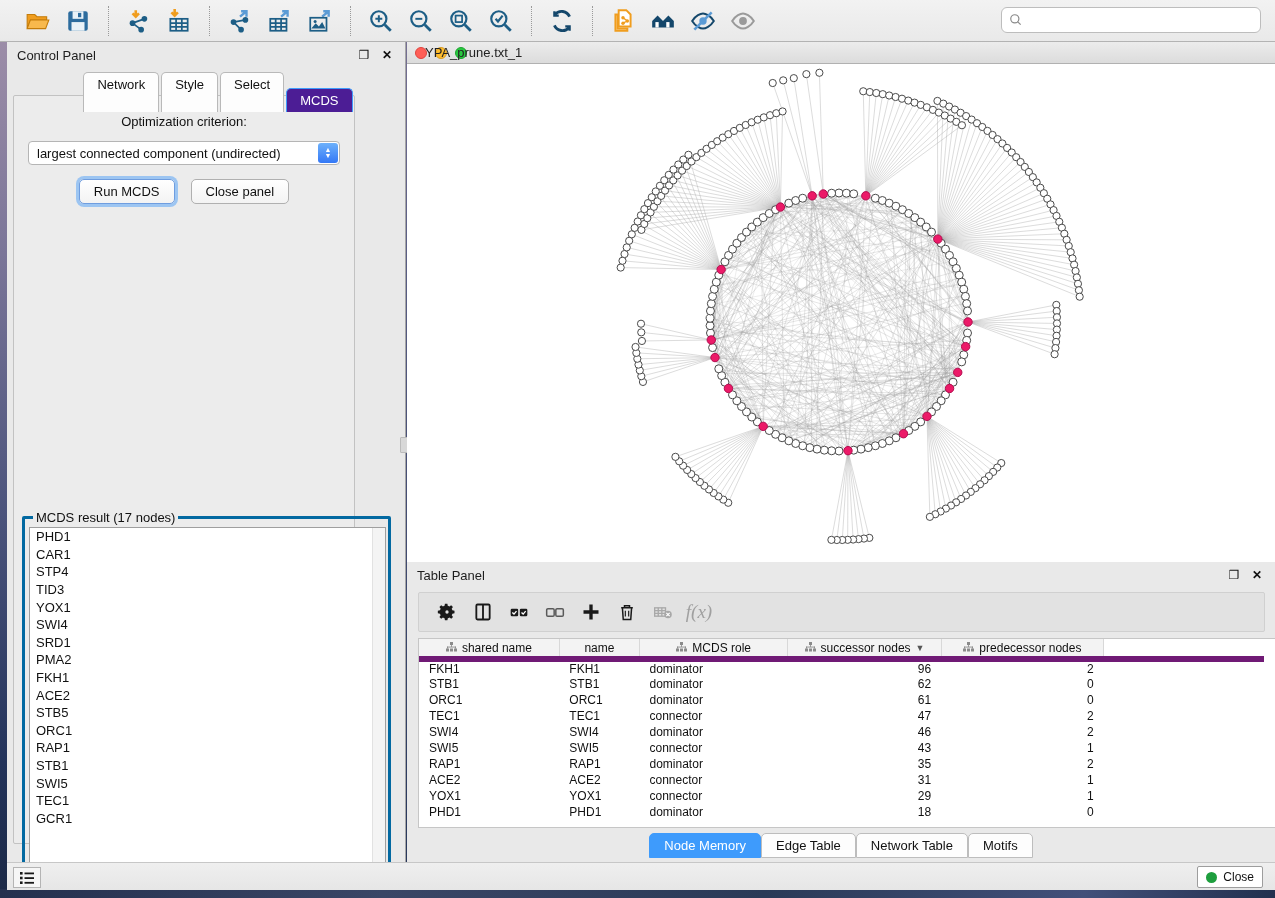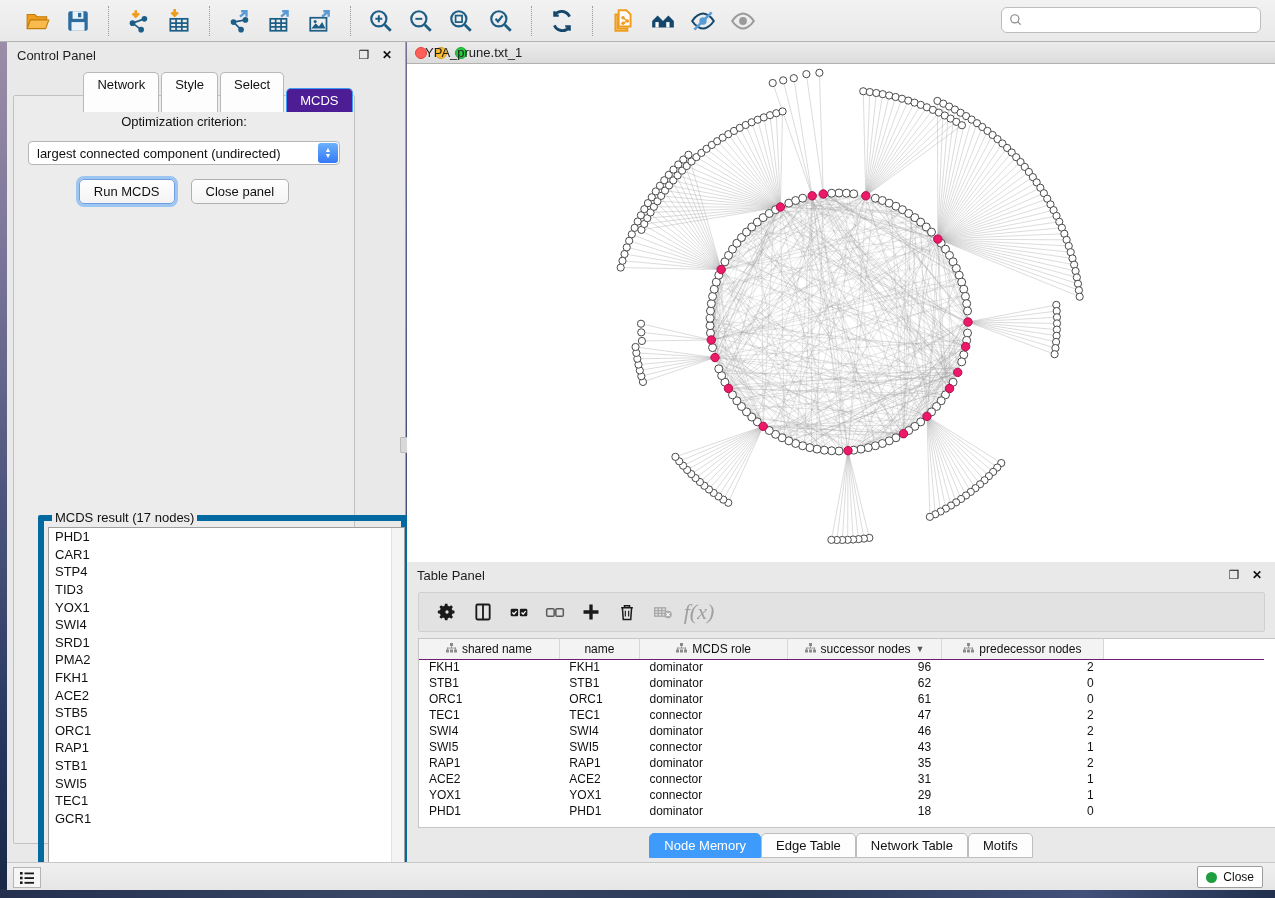--- a/index.html
+++ b/index.html
@@ -29,21 +29,21 @@
   #cp-tabs { position:absolute; left:12px; top:30px; width:100%; display:flex; justify-content:center; z-index:2; }
   .cp-tab { padding:4px 13px; font-size:13px; background:#fdfdfd; border:1px solid #b9b9b9; border-bottom:none; border-radius:5px 5px 0 0; margin:0 1px; color:#111; }
   .cp-tab.active { background:#4c1d95; color:#fff; border-color:#3e9bfc;margin-top:16px; }
   #cp-content { position:absolute; left:6px; top:53px; width:342px; height:749px; background:#ececec; border:1px solid #c2c2c2; border-radius:2px; }
   #opt-label { text-align:center; margin-top:18px; font-size:13px; color:#111; }
   #opt-select { margin:12px auto 0; width:312px; height:24px; background:#fff; border:1px solid #b5b5b5; border-radius:4px; display:flex; align-items:center; font-size:13px; padding-left:8px; position:relative; color:#111; }
   #opt-select .stepper { position:absolute; right:1px; top:1px; width:20px; height:20px; background:linear-gradient(#6db1fb,#3478f6); border-radius:3px; display:flex; flex-direction:column; align-items:center; justify-content:center; color:#fff; font-size:7px; line-height:6px; }
   #cp-buttons { display:flex; justify-content:center; gap:16px; margin-top:14px; }
   .mac-btn { background:linear-gradient(#ffffff,#f3f3f3); border:1px solid #b0b0b0; border-radius:5px; font-size:13px; padding:4px 14px; color:#111; }
   .mac-btn.focused { box-shadow:0 0 0 3px #9cc5f2; border-color:#6f9ddf; }
-  #mcds-result { position:absolute; left:24px; top:414px; width:369px; height:369px; border:6px solid #0369a1; border-radius:2px; }
+  #mcds-result { position:absolute; left:8px; top:414px; width:369px; height:369px; border:3px solid #0369a1; border-radius:2px; }
   #mcds-result legend { font-size:13px; color:#111; margin-left:8px; padding:0 3px; }
   #mcds-list { position:absolute; left:4px; top:2px; width:357px; height:352px; background:#fff; border:1px solid #9f9f9f; overflow:hidden; }
   #mcds-list .scrolltrack { position:absolute; right:0; top:0; width:13px; height:100%; background:#f4f4f4; border-left:1px solid #e2e2e2; }
   .mcds-item { font-size:13px; color:#111; padding:1.3px 6px; }
 
   
   #net-titlebar { position:absolute; left:407px; top:42px; width:868px; height:22px; background:linear-gradient(#ececec,#dcdcdc); border-bottom:1px solid #b1b1b1; display:flex; align-items:center; }
   .tl { width:12px; height:12px; border-radius:50%; margin-left:8px; }
   .tl.red{background:#ff5f57;border:1px solid #e0443e;}
   .tl.yellow{background:#febc2e;border:1px solid #d89c22;}
@@ -51,21 +51,21 @@
   #net-title { position:absolute; left:18px; width:100%; text-align:left; font-size:13px; color:#222; }
   #net-view { position:absolute; left:407px; top:64px; width:868px; height:498px; background:#fff; }
 
   
   #table-panel { position:absolute; left:407px; top:562px; width:868px; height:300px; background:#e9e9e9; }
   #tp-toolbar { margin:4px 10px 0 11px; height:40px; background:#e2e2e2; border:1px solid #d0d0d0; border-radius:2px; display:flex; align-items:center; padding-left:10px; }
   .tp-icon { width:36px; height:32px; display:flex; align-items:center; justify-content:center; }
   .tp-icon svg { width:20px; height:20px; }
   #tp-table { position:absolute; left:11px; top:76px; width:1252px; height:190px; background:#fff; border:1px solid #c6c6c6; overflow:hidden; }
   #tbl { border-collapse:collapse; table-layout:fixed; font-size:12px; width:845px; }
-  #tbl th { background:#f3f3f3; border-right:1px solid #d8d8d8; border-bottom:1px solid #701a75; font-weight:normal; height:20px; color:#111; position:relative; }
+  #tbl th { background:#f3f3f3; border-right:1px solid #d8d8d8; border-bottom:6px solid #701a75; font-weight:normal; height:20px; color:#111; position:relative; }
   #tbl th .hwrap{ display:flex; align-items:center; justify-content:center; gap:5px; }
   #tbl td { height:16px; padding:0 10px; color:#111; white-space:nowrap; overflow:hidden; }
   #tbl td.num { text-align:right; }
   .sort-chev { font-size:9px; color:#555; }
   #tp-tabs { position:absolute; left:0; bottom:4px; width:100%; display:flex; justify-content:center; }
   .tp-tab { padding:4px 14px; font-size:13px; background:#fdfdfd; border:1px solid #bdbdbd; border-radius:5px 5px 0 0; color:#111; }
   .tp-tab.active { background:#3e9bfc; color:#fff; border-color:#3e9bfc; }
 
   
   #divider-grip { position:absolute; left:400px; top:437px; width:8px; height:16px; background:#d8d8d8; border:1px solid #bbb; border-radius:1px; }
@@ -1184,21 +1184,21 @@
         <svg viewBox="0 0 24 24">
             <g stroke="#a8a8a8" stroke-width="1.6" fill="none">
               <rect x="2" y="7" width="13" height="10"></rect>
               <path d="M2 10.3h13M2 13.6h13M6.3 7v10M10.6 7v10"></path>
             </g>
             <circle cx="18" cy="15" r="4.5" fill="#a8a8a8"></circle>
             <path d="M16 13l4 4M20 13l-4 4" stroke="#fff" stroke-width="1.4"></path>
           </svg>
       </div>
       <div class="tp-icon">
-        <span style="font-family:'Liberation Serif',serif;font-style:italic;font-size:22px;color:#a0a0a0;">f(x)</span>
+        <span style="font-family:'Liberation Serif',serif;font-style:italic;font-size:19px;color:#a0a0a0;">f(x)</span>
       </div>
     </div>
     <div id="tp-table">
       <table id="tbl">
           <thead>
             <tr id="tbl-head">
               <th style="width: 140px;">
                 <span class="hwrap">
                   <span><svg width="11" height="10" viewBox="0 0 11 10" style="flex:none">
                       <g fill="#8a8a8a">

